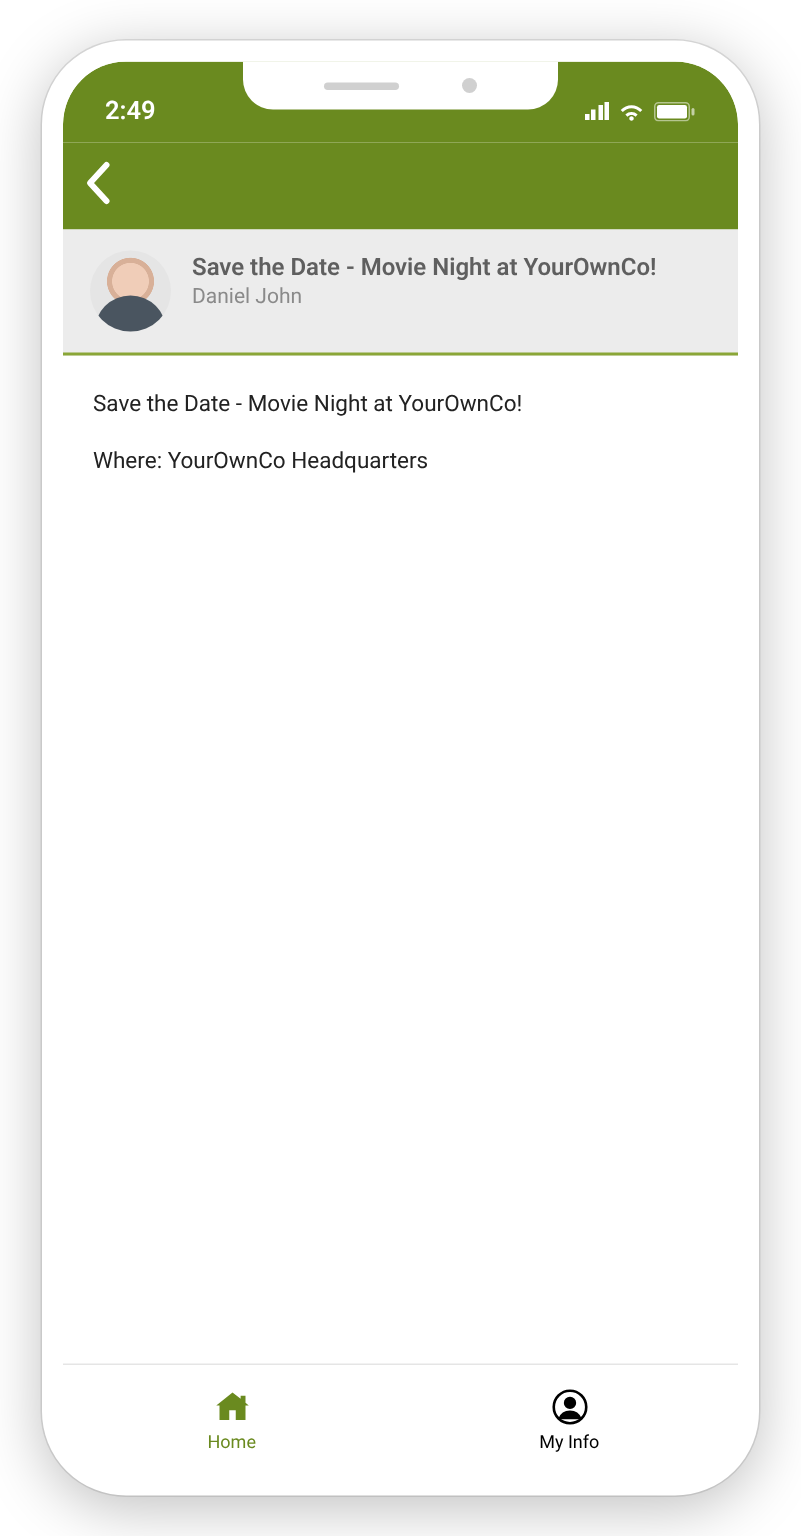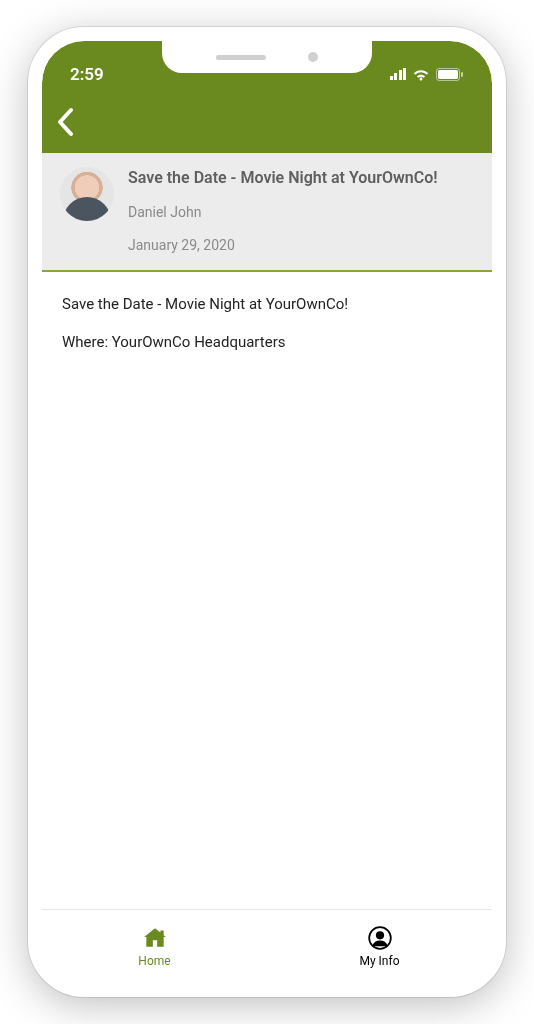--- a/index.html
+++ b/index.html
@@ -100,21 +100,21 @@
     content:"";
     position:absolute;
     bottom:-6px; left:50%; transform:translateX(-50%);
     width:48px; height:30px;
     background:#4a5560;
     border-top-left-radius:24px;
     border-top-right-radius:24px;
   }
   .post-meta { flex:1; }
   .post-title { font-size:16px; font-weight:600; color:#5f5f5f; line-height:1.35; }
-  .post-author, .post-date { font-size:14px; color:#8a8a8a; line-height:1.4;margin-top:14px; }
+  .post-author, .post-date { font-size:14px; color:#8a8a8a; line-height:1.4; }
   .content {
     flex:1;
     padding: 22px 20px;
     color:#222;
     font-size:15px;
     line-height:1.45;
     overflow-y:auto;
   }
   .content p { margin-bottom: 16px; }
   .tab-bar {
@@ -156,21 +156,21 @@
   <div class="side-btn right1"></div>
 
   <div class="notch">
     <div class="speaker"></div>
     <div class="camera"></div>
   </div>
 
   <div class="screen">
 
     <div class="status-bar">
-      <span>2:59</span>
+      <span>2:49</span>
       <div class="status-right">
         <div class="signal-bars">
             <span></span>
             <span></span>
             <span></span>
             <span></span>
           </div>
         <div class="wifi-icon">
           <svg width="18" height="13" viewBox="0 0 18 13" fill="none">
               <path d="M9 12.5c.83 0 1.5-.67 1.5-1.5S9.83 9.5 9 9.5 7.5 10.17 7.5 11s.67 1.5 1.5 1.5zM4.9 8.4l1.4 1.4C7 9.1 7.95 8.7 9 8.7s2 .4 2.7 1.1l1.4-1.4C11.9 7.2 10.5 6.7 9 6.7s-2.9.5-4.1 1.7zM1.8 5.3l1.4 1.4C4.8 5.1 6.8 4.2 9 4.2s4.2.9 5.8 2.5l1.4-1.4C14.2 3.3 11.7 2.2 9 2.2S3.8 3.3 1.8 5.3z" fill="#fff"></path>
@@ -192,21 +192,20 @@
             <path d="M15 3 L4 15 L15 27" stroke="#fff" stroke-width="4" stroke-linecap="round" stroke-linejoin="round"></path>
           </svg>
       </div>
     </div>
 
     <div class="post-header">
       <div class="avatar"></div>
       <div class="post-meta">
         <div class="post-title">Save the Date - Movie Night at YourOwnCo!</div>
         <div class="post-author">Daniel John</div>
-        <div class="post-date">January 29, 2020</div>
       </div>
     </div>
 
     <div class="content">
       <p>Save the Date - Movie Night at YourOwnCo!</p>
       <p>Where: YourOwnCo Headquarters</p>
     </div>
 
     <div class="tab-bar">
       <div class="tab active">

